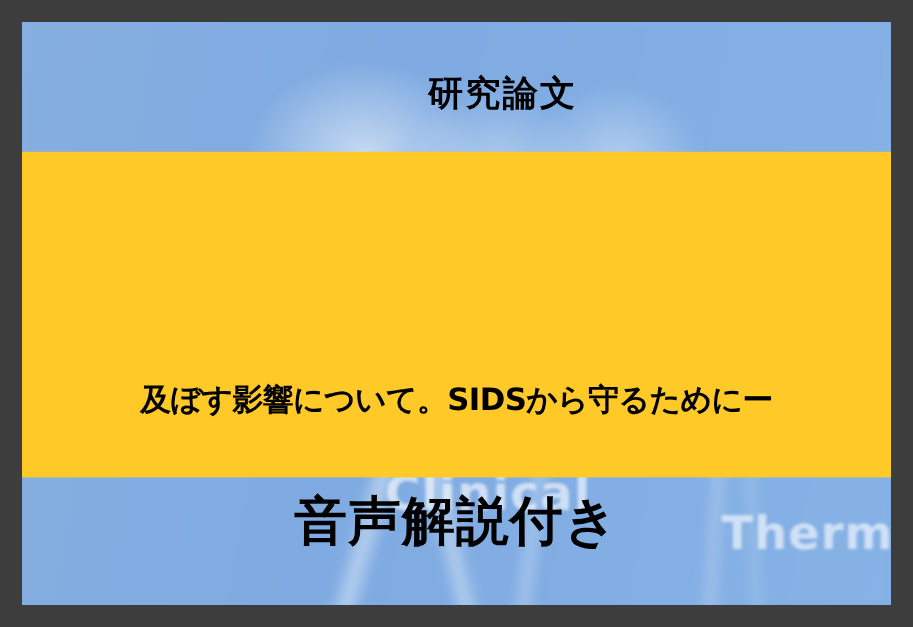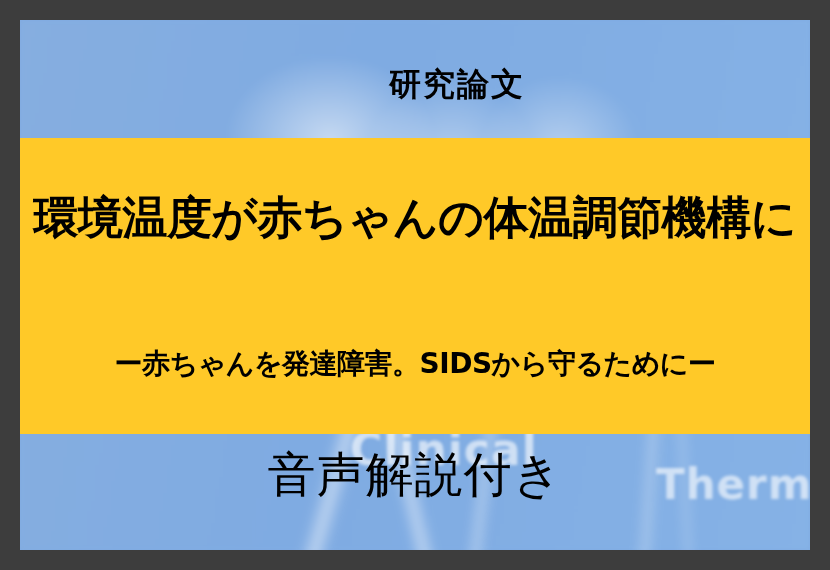--- a/index.html
+++ b/index.html
@@ -111,21 +111,21 @@
     letter-spacing: -0.5px;
     white-space: nowrap;
   }
   .bottom-label {
     position: absolute;
     left: 0;
     top: 430px;
     width: 790px;
     text-align: center;
     font-size: 48px;
-    font-weight: 400;
+    font-weight: 700;
     color: #000;
     letter-spacing: 1px;
     line-height: 1;
   }
 </style>
 </head>
 <body>
 
 <div id="poster">
 
@@ -140,21 +140,20 @@
     <div class="bg-streak streak-e"></div>
 
     <div class="bg-ghost-text ghost-1">Clinical</div>
     <div class="bg-ghost-text ghost-2">Therm</div>
 
     <div class="band-yellow"></div>
 
     <div class="eyebrow">研究論文</div>
 
     <div class="title-wrap">
-      <div class="title-line">環境温度が赤ちゃんの体温調節機構に</div>
     </div>
 
-    <div class="subtitle">ー赤ちゃんを発達障害。SIDSから守るためにー</div>
+    <div class="subtitle">及ぼす影響について。SIDSから守るためにー</div>
 
     <div class="bottom-label">音声解説付き</div>
 
   </div>
 </div>
 
 </body></html>

